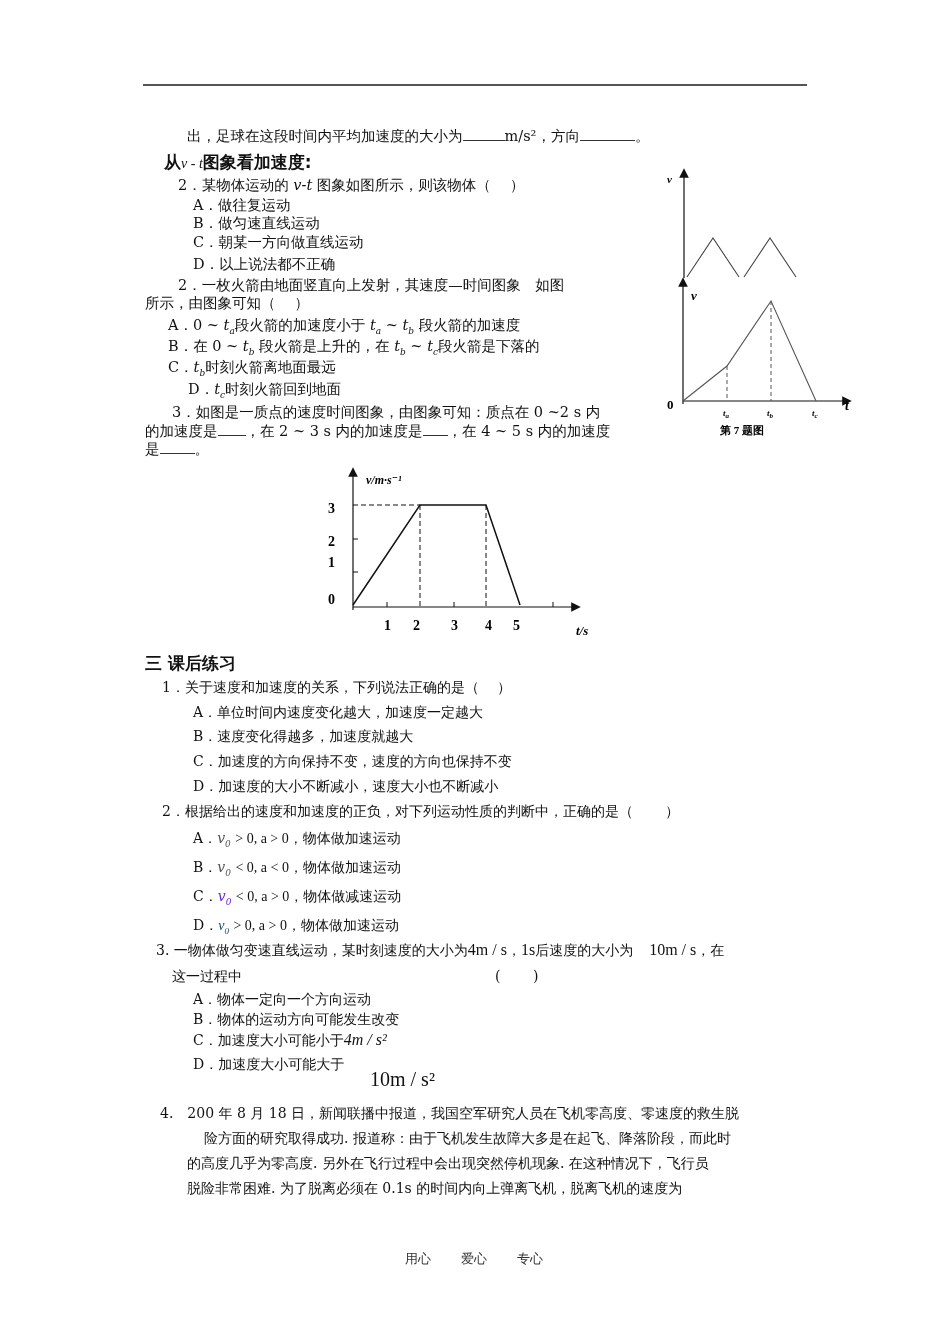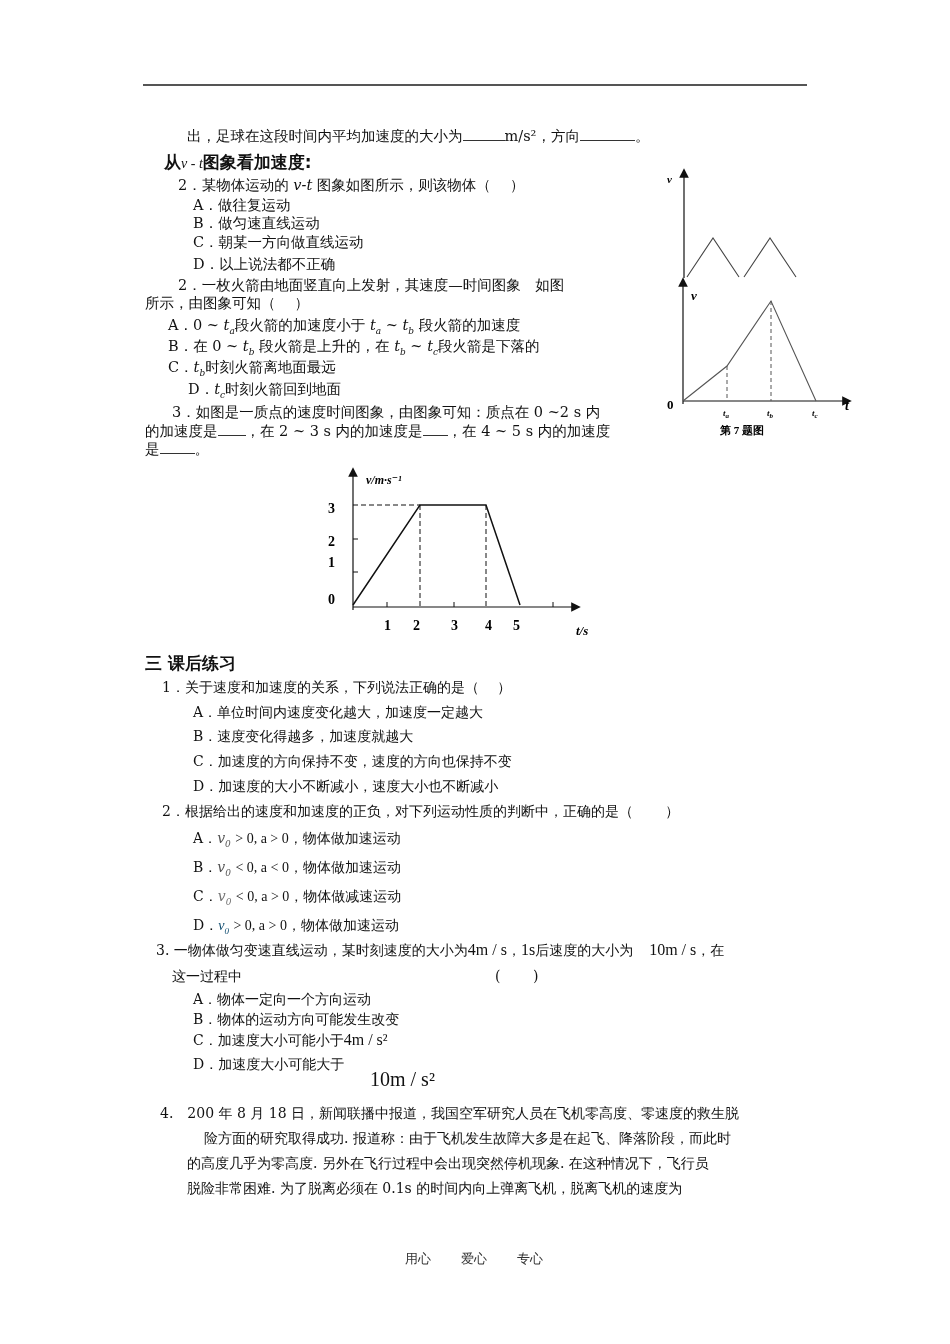--- a/index.html
+++ b/index.html
@@ -138,35 +138,35 @@
 <div class="abs t14" style="left:193px; top:777px;">D．加速度的大小不断减小，速度大小也不断减小</div>
 
 <div class="abs t14" style="left:162px; top:802px;">2．根据给出的速度和加速度的正负，对下列运动性质的判断中，正确的是（　　 ）</div>
 <div class="abs t14" style="left:193px; top:829px;">
   <span>A．</span><span class="it" style="color:#555;">v<sub>0</sub></span> <span class="mono">&gt; 0, a &gt; 0</span><span>，物体做加速运动</span>
 </div>
 <div class="abs t14" style="left:193px; top:858px;">
   <span>B．</span><span class="it" style="color:#555;">v<sub>0</sub></span> <span class="mono">&lt; 0, a &lt; 0</span><span>，物体做加速运动</span>
 </div>
 <div class="abs t14" style="left:193px; top:887px;">
-  <span>C．</span><span class="it" style="color:#737373;">v<sub>0</sub></span> <span class="mono">&lt; 0, a &gt; 0</span><span>，物体做减速运动</span>
+  <span>C．</span><span class="it" style="color:#6d28d9;">v<sub>0</sub></span> <span class="mono">&lt; 0, a &gt; 0</span><span>，物体做减速运动</span>
 </div>
 <div class="abs t14" style="left:193px; top:916px;">
   <span>D．</span><span class="it" style="color:#0c4a6e;font-family:Liberation Serif, serif;">v<sub>0</sub></span> <span class="mono">&gt; 0, a &gt; 0</span><span>，物体做加速运动</span>
 </div>
 
 <div class="abs t14" style="left:156px; top:941px;">
   <span>3. 一物体做匀变速直线运动，某时刻速度的大小为</span><span class="mono" style="font-size:16px;">4m / s</span><span>，</span><span class="mono" style="font-size:16px;">1s</span><span>后速度的大小为</span><span class="mono" style="font-size:16px;margin-left:16px;">10m / s</span><span>，在</span>
 </div>
 <div class="abs t14" style="left:172px; top:967px;">这一过程中</div>
 <div class="abs t14" style="left:495px; top:967px;">(　　 )</div>
 <div class="abs t14" style="left:193px; top:990px;">A．物体一定向一个方向运动</div>
 <div class="abs t14" style="left:193px; top:1010px;">B．物体的运动方向可能发生改变</div>
 <div class="abs t14" style="left:193px; top:1031px;">
-  <span>C．加速度大小可能小于</span><span class="mono" style="font-size:16px;">4m / s²</span>
+  <span>C．加速度大小可能小于</span><span class="mono" style="font-size:16px;font-style:italic;">4m / s²</span>
 </div>
 <div class="abs t14" style="left:193px; top:1055px;">
   <span>D．加速度大小可能大于</span>
 </div>
 <div class="abs mono" style="left:370px; top:1068px; font-size:20px;">10m / s²</div>
 
 <div class="abs t14" style="left:160px; top:1104px;">4.　200 年 8 月 18 日，新闻联播中报道，我国空军研究人员在飞机零高度、零速度的救生脱</div>
 <div class="abs t14" style="left:204px; top:1129px;">险方面的研究取得成功. 报道称：由于飞机发生故障大多是在起飞、降落阶段，而此时</div>
 <div class="abs t14" style="left:187px; top:1154px;">的高度几乎为零高度. 另外在飞行过程中会出现突然停机现象. 在这种情况下，飞行员</div>
 <div class="abs t14" style="left:187px; top:1179px;text-align:center;">脱险非常困难. 为了脱离必须在 0.1s 的时间内向上弹离飞机，脱离飞机的速度为</div>

